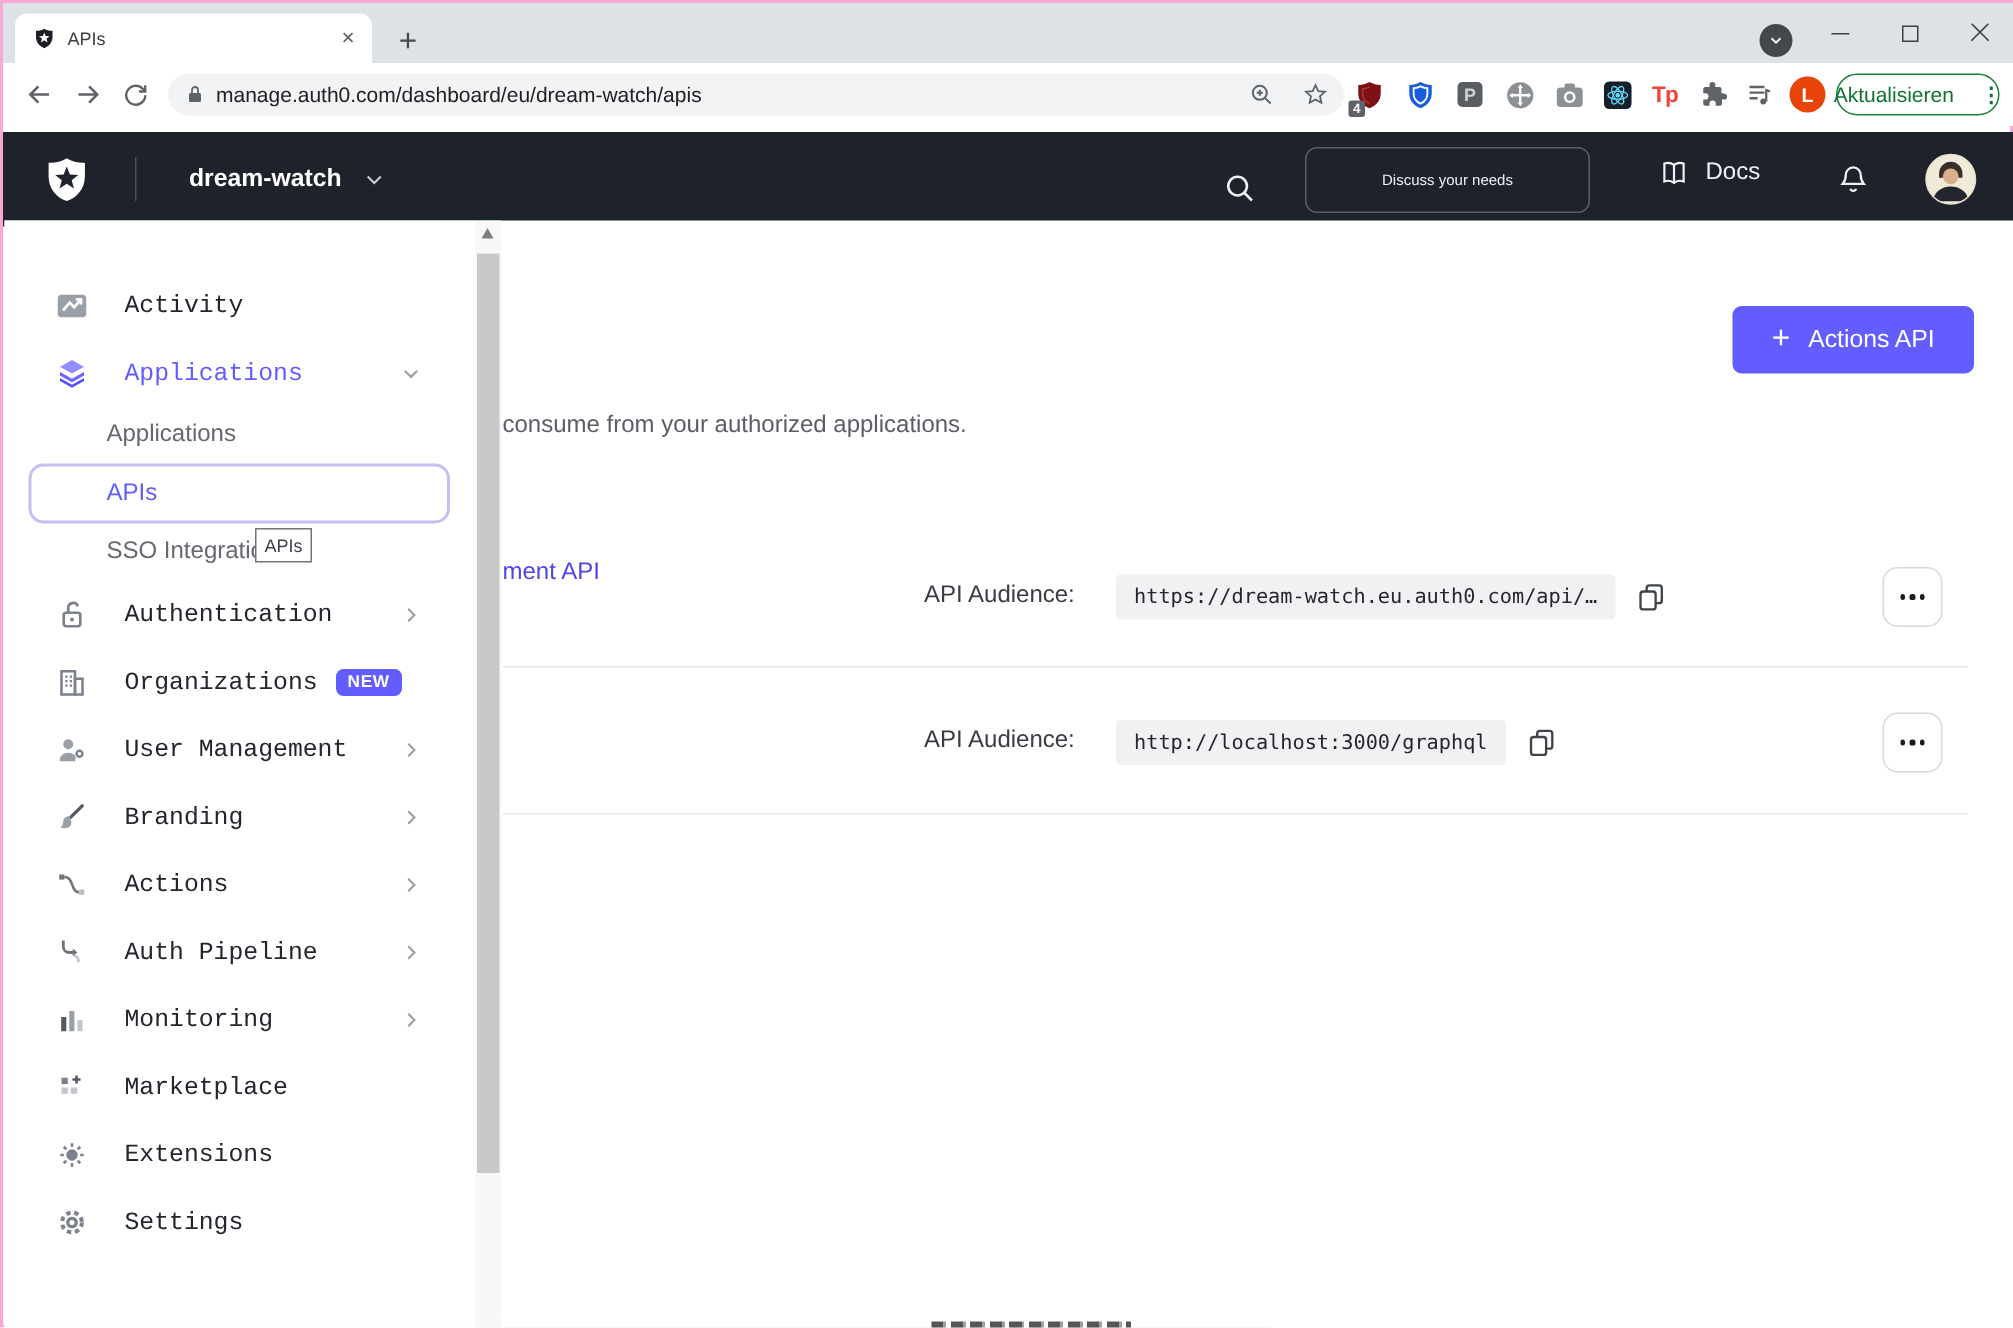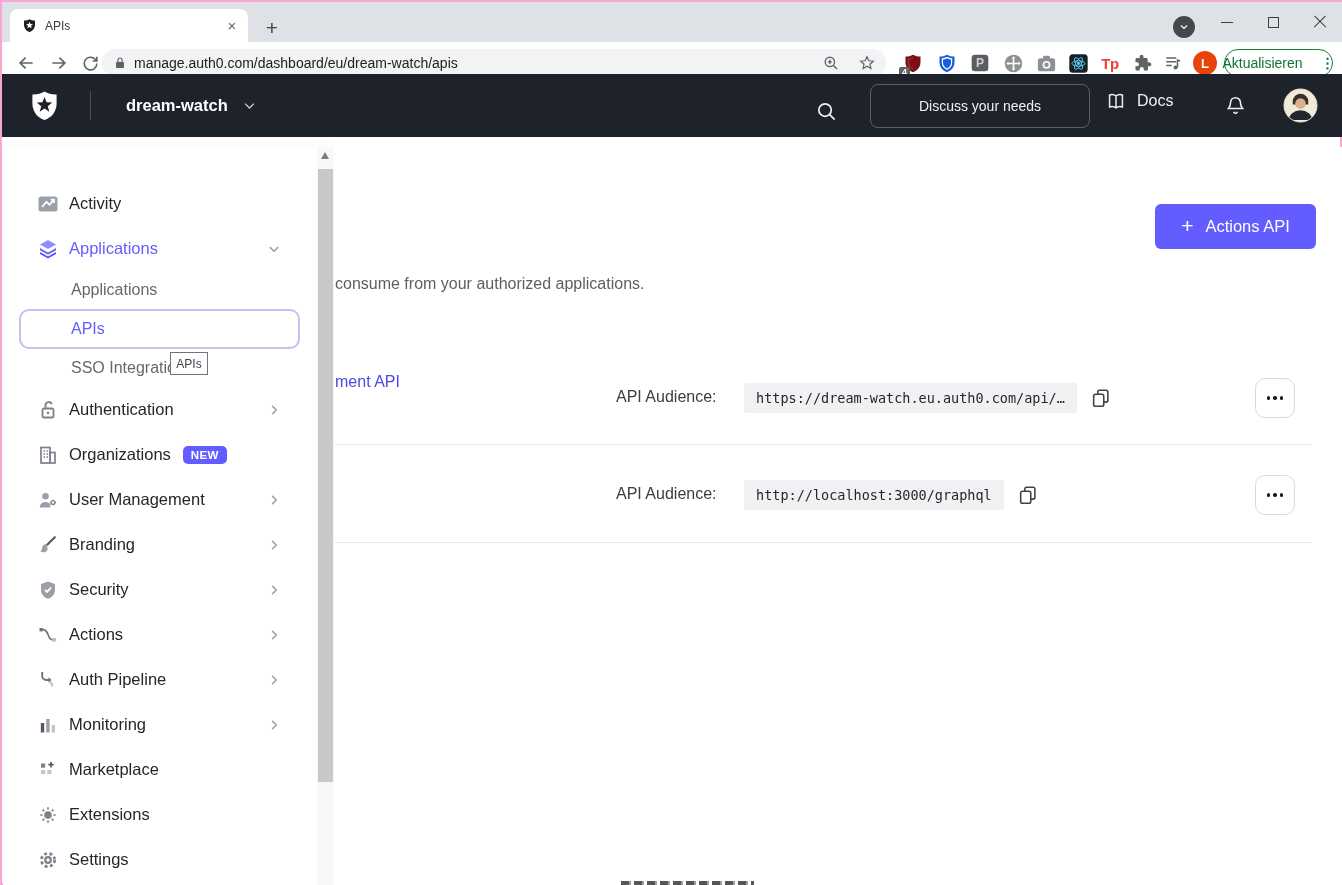--- a/index.html
+++ b/index.html
@@ -22,45 +22,45 @@
   .wbtn { position:absolute; top:0; height:40px; width:44px; display:flex; align-items:center; justify-content:center; }
   .glyph-min { width:12px; height:0; border-top:1.4px solid #3c4043; }
   .glyph-max { width:11px; height:11px; border:1.4px solid #3c4043; }
   .glyph-close { position:relative; width:14px; height:14px; }
   .glyph-close:before,.glyph-close:after { content:""; position:absolute; left:-1px; top:6px;
     width:16px; height:1.4px; background:#3c4043; }
   .glyph-close:before { transform:rotate(45deg); } .glyph-close:after { transform:rotate(-45deg); }
   .toolbar { position:absolute; left:0; top:40px; width:1340px; height:42px; background:#fff; }
   .navbtn { position:absolute; top:5px; width:32px; height:32px; display:flex; align-items:center;
     justify-content:center; border-radius:50%; }
-  .omnibox { position:absolute; left:100px; top:7px; width:784px; height:28px; background:#f1f3f4;
+  .omnibox { position:absolute; left:110px; top:7px; width:784px; height:28px; background:#f1f3f4;
     border-radius:14px; display:flex; align-items:center; padding:0 10px 0 12px; }
   .url { font-size:14px; color:#202124; margin-left:8px; flex:1; white-space:nowrap; overflow:hidden; }
   .ext { position:absolute; top:9px; width:24px; height:24px; display:flex; align-items:center;
     justify-content:center; }
   .badge4 { position:absolute; left:-2px; bottom:-3px; background:#5f6368; color:#fff; font-size:9px;
     font-weight:bold; padding:1px 3px; border-radius:2px; line-height:1; }
   .tp-label { font-size:15px; font-weight:700; color:#ef4136; font-style:normal; letter-spacing:-0.5px; }
   .pletter { position:absolute; inset:0; display:flex; align-items:center; justify-content:center;
     color:#cdd0d4; font-size:12px; font-weight:bold; }
   .profileL { position:absolute; left:1191px; top:9px; width:24px; height:24px; border-radius:50%;
     background:#e8440a; color:#fff; font-size:13px; font-weight:bold; display:flex; align-items:center;
     justify-content:center; }
   .updatepill { position:absolute; left:1222px; top:7px; width:109px; height:28px; border:1px solid #198038;
     border-radius:14px; background:#fff; display:flex; align-items:center; justify-content:center; gap:18px; }
   .updatepill .txt { color:#137333; font-size:14px; }
   .updatepill .dots { color:#137333; font-size:14px; font-weight:bold; }
   
-  .appnav { position:absolute; left:0; top:72px; width:1340px; height:63px; background:#1e222b;
+  .appnav { position:absolute; left:0; top:86px; width:1340px; height:63px; background:#1e222b;
     display:flex; align-items:center;padding-left:13px; }
   .nav-divider { position:absolute; left:88px; top:17px; width:1px; height:29px; background:#4a4e59; }
   .tenant { position:absolute; left:124px; top:0; height:63px; display:flex; align-items:center; gap:14px;
     color:#fff; font-size:16.5px; font-weight:bold; }
-  .discuss { position:absolute; left:868px; top:10px; width:220px; height:44px; border:1px solid #5a5e69;
-    border-radius:8px; color:#eef0f4; font-size:14px; display:flex; align-items:center; justify-content:center;
+  .discuss { position:absolute; left:868px; top:10px; width:190px; height:44px; border:1px solid #5a5e69;
+    border-radius:8px; color:#eef0f4; font-size:10px; display:flex; align-items:center; justify-content:center;
     background:transparent; }
   .docs { position:absolute; left:1103px; top:0; height:53px; display:flex; align-items:center; gap:10px;
     color:#eef0f4; font-size:16px; }
   
   .content { position:absolute; left:1px; top:145px; width:1340px; height:739px; background:#fff; }
   .create-btn { position:absolute; left:1152px; top:57px; width:161px; height:45px; background:#635dff;
     border:none; border-radius:6px; color:#fff; font-size:16.5px; display:flex; align-items:center;
     justify-content:center; gap:12px; font-family:"Liberation Sans",sans-serif; }
   .create-btn .plus { font-size:21px; font-weight:300; margin-top:-2px; }
   .intro { position:absolute; left:332px; top:128px; font-size:16px; color:#5b5e66; }
@@ -72,21 +72,21 @@
   .menu-btn { position:absolute; left:1252px; width:40px; height:40px; border:1px solid #d8dade;
     border-radius:10px; background:#fff; display:flex; align-items:center; justify-content:center; gap:3px; }
   .menu-btn i { width:3.5px; height:3.5px; border-radius:50%; background:#17191d; }
   .hdivider { position:absolute; left:332px; width:977px; height:1px; background:#e7e8ea; }
   .sliver { position:absolute; left:618px; top:734px; width:133px; height:5px; opacity:.8;
     background:repeating-linear-gradient(90deg,#2b2b2b 0 8px,#888 8px 10px,transparent 10px 13px); }
   
   .sidebar { position:absolute; left:0; top:0; width:314px; height:739px; background:#fff; z-index:5;
     box-shadow:8px 0 14px rgba(0,0,0,.05); padding-top:34px; }
   .sb-item { height:45px; display:flex; align-items:center; padding-left:33px; position:relative; }
-  .sb-item .lbl { font-size:16.5px; color:#23262d; margin-left:9px; }
+  .sb-item .lbl { font-size:16.5px; color:#23262d; margin-left:23px;font-family:Liberation Mono, monospace; }
   .sb-item.active .lbl { color:#635dff; }
   .sb-chev { position:absolute; right:34px; }
   .sb-sub { height:38px; display:flex; align-items:center; padding-left:68px; font-size:16px; color:#65686f; }
   .sb-sub.selected { height:40px; padding-left:0; }
   .sel-box { margin-left:16px; width:281px; height:40px; border:2px solid #c3c0f2; border-radius:10px;
     display:flex; align-items:center; padding-left:50px; color:#635dff; background:#fff; }
   .new-badge { margin-left:12px; background:#635dff; color:#fff; font-size:11.5px; font-weight:bold;
     letter-spacing:.4px; padding:3px 8px; border-radius:5px; }
   .scrollbar { position:absolute; left:314px; top:0; width:17px; height:739px; background:#f8f8f8; z-index:5; }
   .scroll-up { position:absolute; left:4px; top:5px; width:0; height:0; border-left:4.5px solid transparent;
@@ -394,32 +394,20 @@
           </svg>
         <span class="lbl">Branding</span>
         <span class="sb-chev">
             <svg width="18" height="18" viewBox="0 0 24 24">
               <path d="M9.5 6.5 L15 12 L9.5 17.5" stroke="#9aa0a8" stroke-width="1.9" fill="none"></path>
             </svg>
           </span>
       </div>
       <div class="sb-item">
         <svg width="24" height="24" viewBox="0 0 24 24">
-            <path d="M12 3.5 L19 6.1 V11.7 C19 16.3 16 19.3 12 20.7 C8 19.3 5 16.3 5 11.7 V6.1 Z" fill="#9aa0a8"></path>
-            <path d="M9 11.9 L11 13.9 L15 9.6" stroke="#fff" stroke-width="1.9" fill="none"></path>
-          </svg>
-        <span class="lbl">Security</span>
-        <span class="sb-chev">
-            <svg width="18" height="18" viewBox="0 0 24 24">
-              <path d="M9.5 6.5 L15 12 L9.5 17.5" stroke="#9aa0a8" stroke-width="1.9" fill="none"></path>
-            </svg>
-          </span>
-      </div>
-      <div class="sb-item">
-        <svg width="24" height="24" viewBox="0 0 24 24">
             <rect x="3.5" y="5" width="3.4" height="3.4" fill="#6f737c"></rect>
             <rect x="16.6" y="15" width="3.6" height="3.6" fill="#bcc0c6"></rect>
             <path d="M6.9 6.7 C13.5 6.7 11 16.8 16.6 16.8" stroke="#6f737c" stroke-width="1.7" fill="none"></path>
           </svg>
         <span class="lbl">Actions</span>
         <span class="sb-chev">
             <svg width="18" height="18" viewBox="0 0 24 24">
               <path d="M9.5 6.5 L15 12 L9.5 17.5" stroke="#9aa0a8" stroke-width="1.9" fill="none"></path>
             </svg>
           </span>

